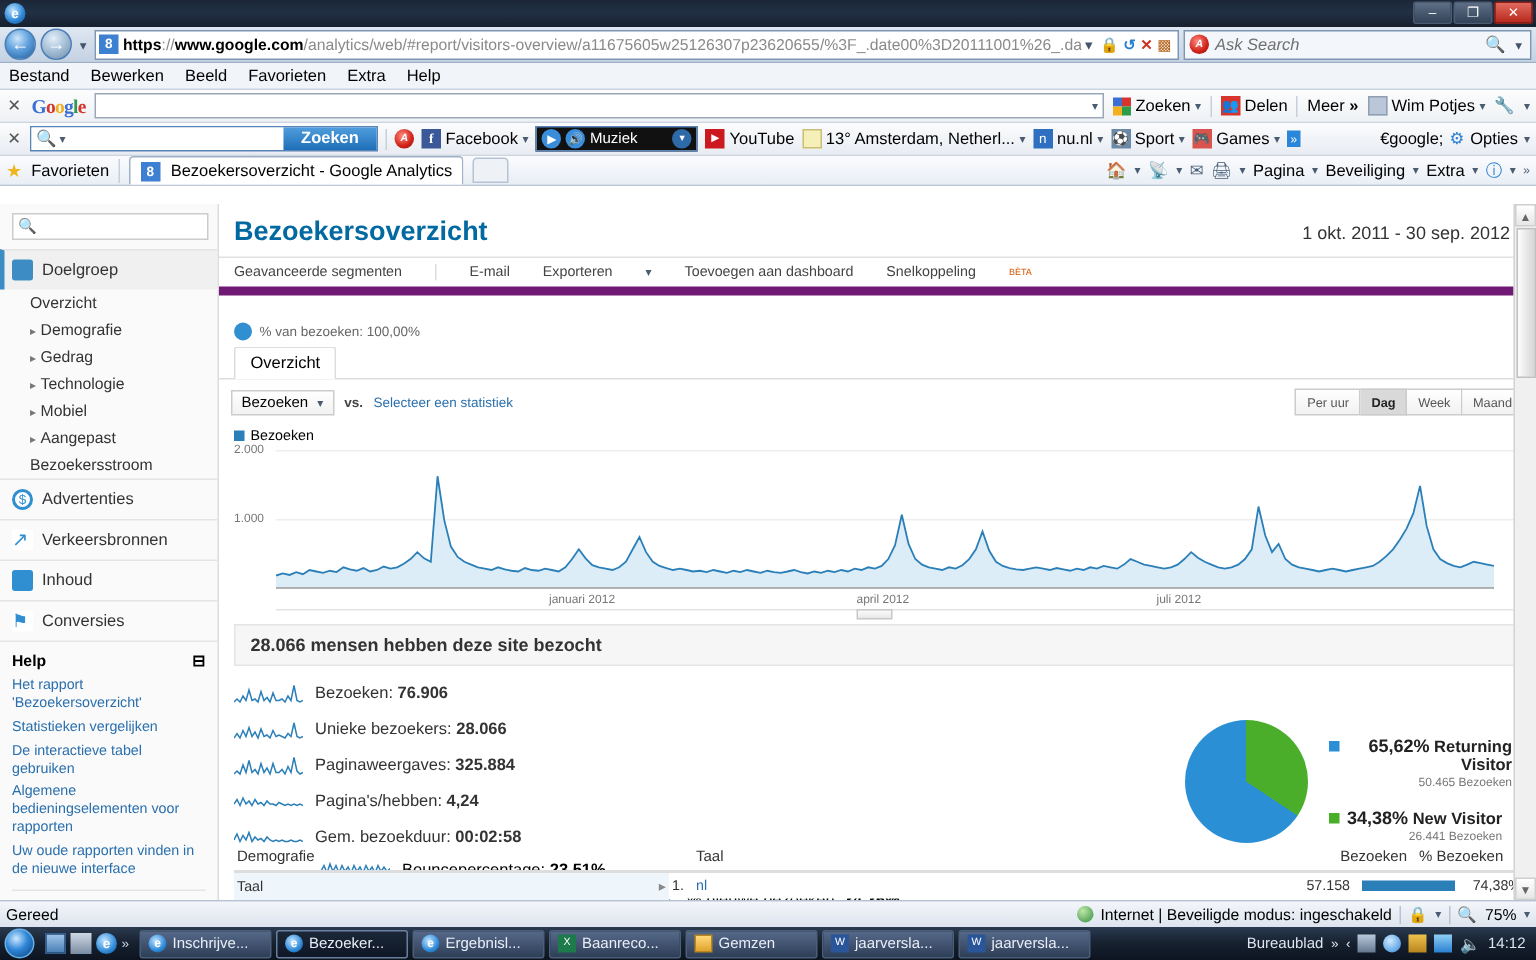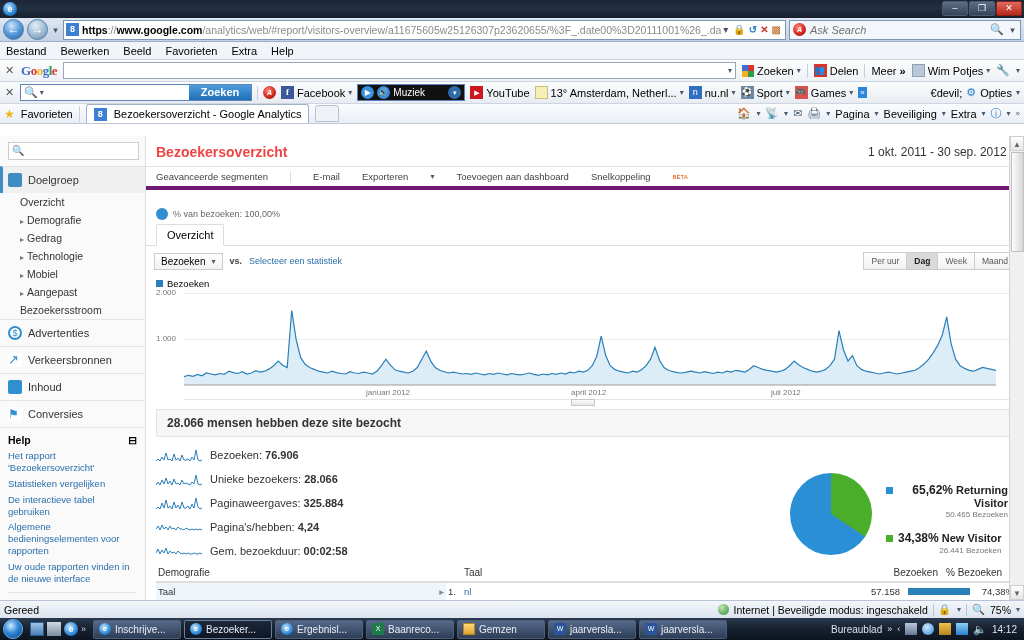--- a/index.html
+++ b/index.html
@@ -174,25 +174,25 @@
   .sb-sub .arr { color: #777; font-size: 8px; margin-right: 3px; }
   .sb-help { border-top: 1px solid #e4e4e4; padding: 6px 8px; }
   .sb-help h4 { font-size: 10.5px; display: flex; justify-content: space-between; align-items:center;}
   .sb-help a { display: block; color: #2a6fad; font-size: 9.5px; margin-top: 4px; line-height: 1.25; text-decoration: none; }
   .sb-help .hdiv { border-top: 1px solid #e4e4e4; margin: 7px 0 5px; }
   .sb-help .hc { font-size: 9.5px; color: #333; }
 
   
   .main { flex: 1; height: 464px; position: relative; overflow: hidden; background:#fff;}
   .rep-head { display: flex; align-items: center; padding: 8px 10px 6px 10px; }
-  .rep-title { font-size: 14px; font-weight: bold; color: #ef4444; }
+  .rep-title { font-size: 18px; font-weight: bold; color: #0369a1; }
   .daterange { margin-left: auto; font-size: 12px; color: #333; white-space: nowrap; }
   .rep-tools {
     display: flex; align-items: center; gap: 22px; padding: 4px 10px;
-    border-top: 1px solid #e2e2e2; border-bottom: 4px solid #701a75; font-size: 9.5px; color: #444; text-align: right;
+    border-top: 1px solid #e2e2e2; border-bottom: 6px solid #701a75; font-size: 9.5px; color: #444; text-align: right;
   }
   .rep-tools .vsep { width: 1px; height: 11px; background: #ddd; }
   .beta { color: #d35400; font-size: 6px; vertical-align: super; }
   .segrow { display:flex; align-items:center; gap:5px; padding: 6px 10px 4px; margin-top: 12px; }
   .seg-ico { width:12px;height:12px;border-radius:50%; background:#2f8fd0; position:relative;}
   .seg-txt { font-size: 9px; color: #666; }
   .tabsrow { padding: 0 10px; border-bottom: 1px solid #ddd; display: flex; }
   .gtab {
     border: 1px solid #ddd; border-bottom: 1px solid #fff; background: #fff;
     font-size: 11px; padding: 4px 10px; margin-bottom: -1px; border-radius: 2px 2px 0 0;
@@ -423,21 +423,21 @@
       <span>Sport</span>
       <span class="caret">▾</span>
     </div>
     <div class="tb-item">
       <span class="mini-ico gm">🎮</span>
       <span>Games</span>
       <span class="caret">▾</span>
     </div>
     <span class="chev-blue">»</span>
     <div class="opties">
-      <span>€devil;</span>
+      <span>€google;</span>
       <span style="color:#2a7fd0">⚙</span>
       <span>Opties</span>
       <span class="caret">▾</span>
     </div>
   </div>
 
   <div class="favbar">
     <span class="star">★</span>
     <span>Favorieten</span>
     <div class="favsep"></div>
@@ -623,20 +623,26 @@
           <span class="mtext"><span>Pagina's/hebben:</span> <b>4,24</b></span>
         </div>
 
         <div class="mrow">
           <svg class="spark" viewBox="0 0 46 15">
               <polyline fill="none" stroke="#2b7fb8" stroke-width="1" points="0,9 2,5 4,10 6,6 8,9 10,4 12,10 14,7 16,9 18,8 20,10 22,7 24,9 26,10 28,9 30,10 32,9 34,10 36,10 38,9 40,10 42,10 44,9 46,10"></polyline>
             </svg>
           <span class="mtext"><span>Gem. bezoekduur:</span> <b>00:02:58</b></span>
         </div>
 
+        <div class="mrow-abs" style="left:58px;top:122px">
+          <svg class="spark" viewBox="0 0 46 15">
+              <polyline fill="none" stroke="#2b7fb8" stroke-width="1" points="0,9 2,5 4,10 6,4 8,9 10,5 12,10 14,5 16,9 18,6 20,10 22,5 24,9 26,6 28,10 30,5 32,9 34,6 36,10 38,5 40,9 42,6 44,9 46,7"></polyline>
+            </svg>
+          <span class="mtext"><span>Bouncepercentage:</span> <b>23,51%</b></span>
+        </div>
 
         <div class="mrow-abs" style="left:248px;top:142px">
           <svg class="spark" viewBox="0 0 46 15">
               <polyline fill="none" stroke="#2b7fb8" stroke-width="1" points="0,9 2,7 4,10 6,5 8,9 10,8 12,10 14,6 16,9 18,9 20,10 22,7 24,9 26,9 28,10 30,8 32,9 34,10 36,9 38,9 40,10 42,8 44,9 46,9"></polyline>
             </svg>
           <span class="mtext"><span>% nieuwe bezoeken:</span> <b>34,36%</b></span>
         </div>
 
         <div class="piewrap">
           <div class="pie" id="pieEl" style="background: conic-gradient(rgb(74, 174, 43) 0deg, rgb(74, 174, 43) 123.8deg, rgb(42, 143, 212) 123.8deg, rgb(42, 143, 212) 360deg);"></div>

